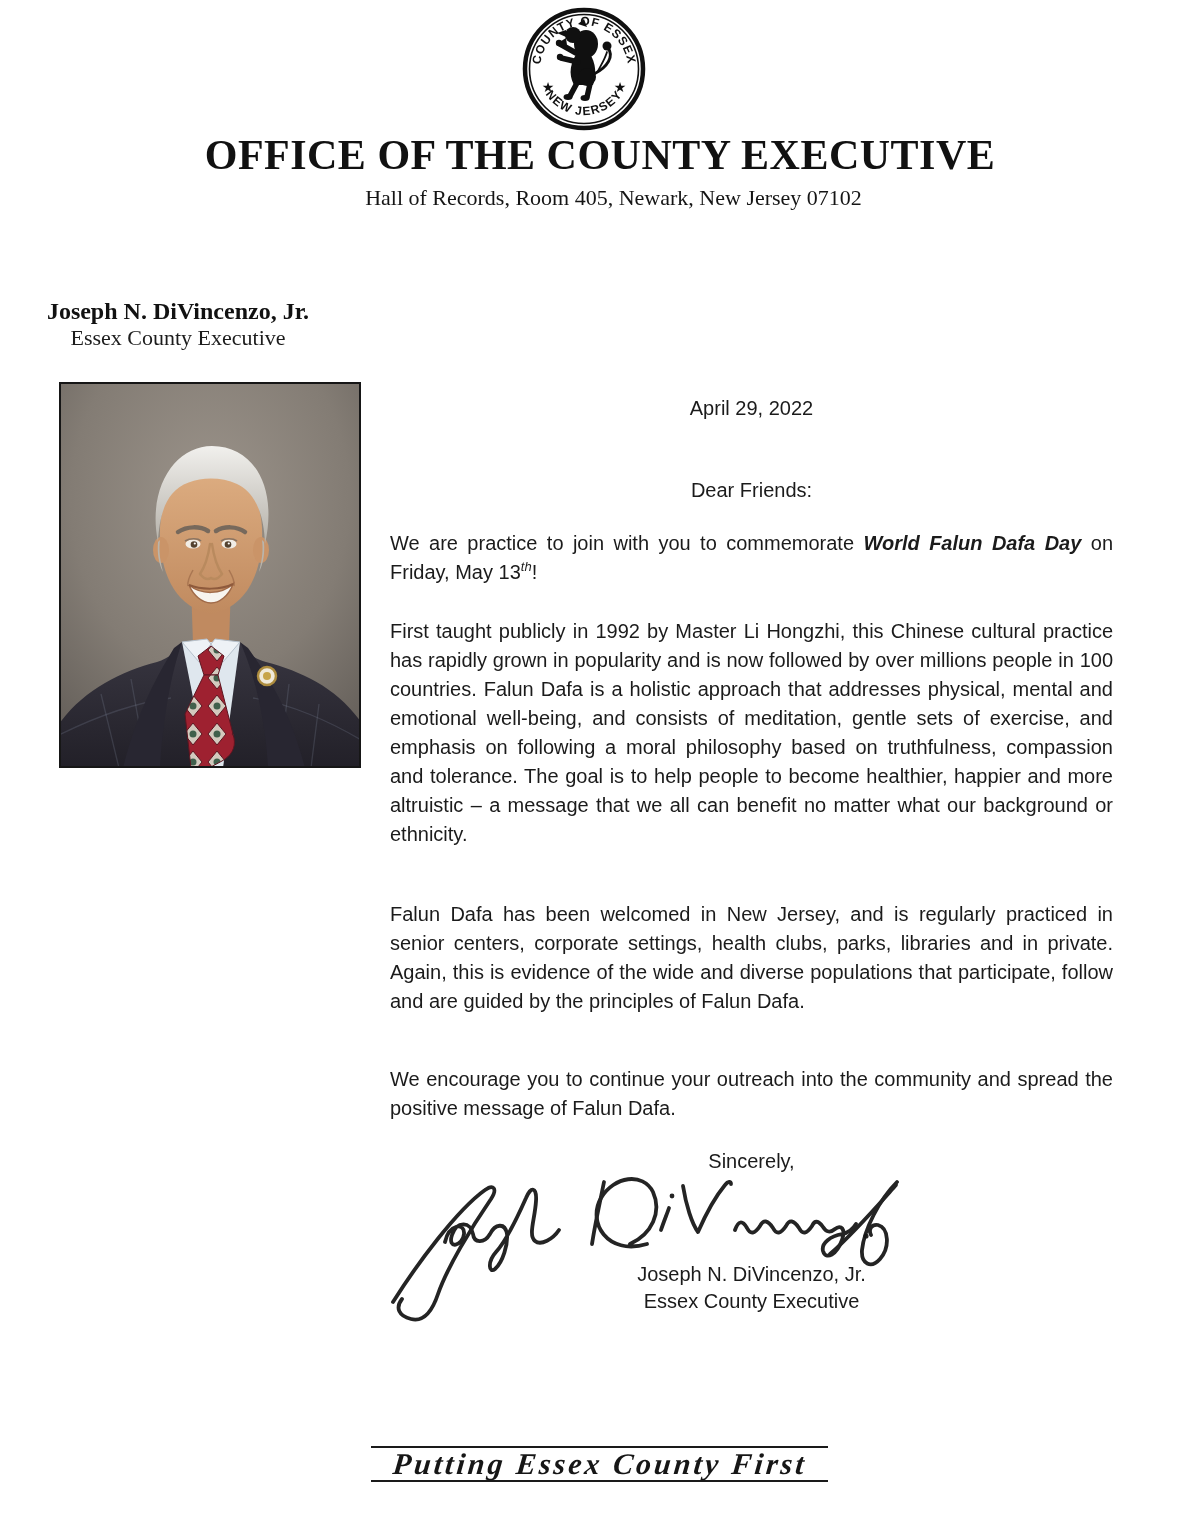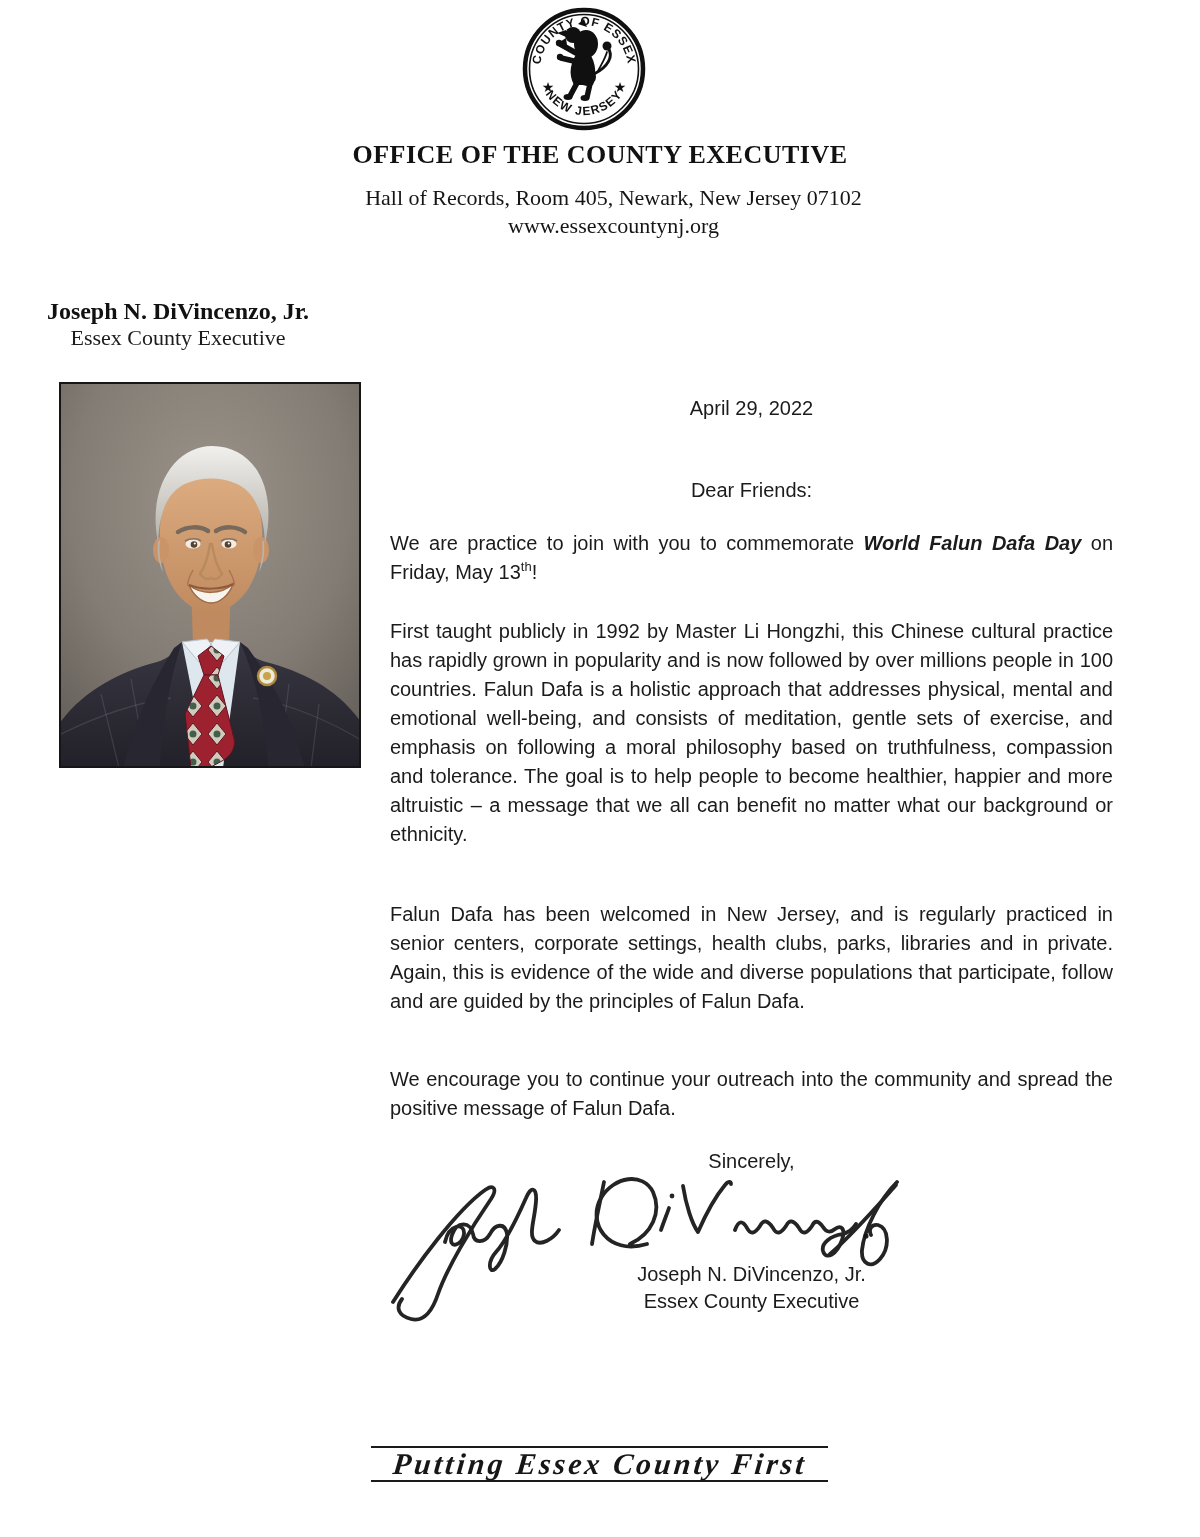--- a/index.html
+++ b/index.html
@@ -15,21 +15,21 @@
 
   
   .seal { position: absolute; left: 521px; top: 6px; width: 126px; height: 126px; }
 
   
   .letterhead { position: absolute; left: 0; top: 134px; width: 1200px; text-align: center; }
   .letterhead h1 {
     margin: 0 0 8px 0;
     font-family: "Liberation Serif", "DejaVu Serif", serif;
     font-weight: bold;
-    font-size: 26px;
+    font-size: 42px;
     line-height: 42px;
     letter-spacing: 0.5px;
     color: #111;
   }
   .addr {
     font-family: "Liberation Serif", "DejaVu Serif", serif;
     font-size: 22px;
     line-height: 28px;
     color: #151515;
     padding-left: 27px;
@@ -64,21 +64,21 @@
   .date       { top: 394px; }
   .salutation { top: 476px; }
   .p1 { top: 529px; }
   .p2 { top: 617px; }
   .p3 { top: 900px; }
   .p4 { top: 1065px; }
   .closing { top: 1147px; }
   .signer-name  { top: 1260px; }
   .signer-title { top: 1287px; }
   .bi { font-weight: bold; font-style: italic; }
-  .p1 sup { font-size: 13px; line-height: 0; vertical-align: super; }
+  .p1 sup { font-size: 13px; line-height: 0; vertical-align: super; font-style: italic; }
 
   
   .signature {
     position: absolute; left: 385px; top: 1172px; width: 520px; height: 152px;
     z-index: 5; pointer-events: none;
   }
 
   
   .motto-band {
     position: absolute; left: 371px; top: 1446px; width: 457px; height: 32px;
@@ -141,21 +141,20 @@
         <path d="M73 68 C 87 61, 93 50, 87 42" stroke-width="3"></path>
         <path d="M86 46 C 84 53, 80 59, 77 65" stroke-width="1.8"></path>
       </g>
       <circle cx="86" cy="40" r="4.5" stroke="none"></circle>
     </g>
   </svg>
 
   <header class="letterhead">
     <h1>OFFICE OF THE COUNTY EXECUTIVE</h1>
     <div class="addr">Hall of Records, Room 405, Newark, New Jersey 07102</div>
-    <div class="addr">www.essexcountynj.org</div>
   </header>
 
   <div class="official">
     <div class="official-name">Joseph N. DiVincenzo, Jr.</div>
     <div class="official-title">Essex County Executive</div>
   </div>
 
   <figure class="photo">
     <svg viewBox="0 0 298 382" preserveAspectRatio="none" aria-hidden="true">
       <defs>

